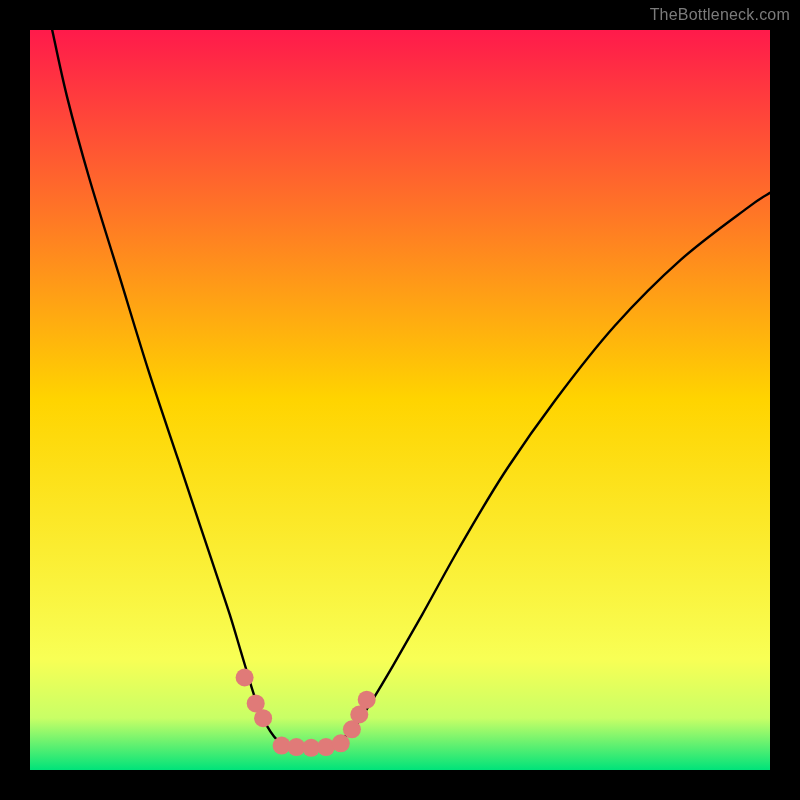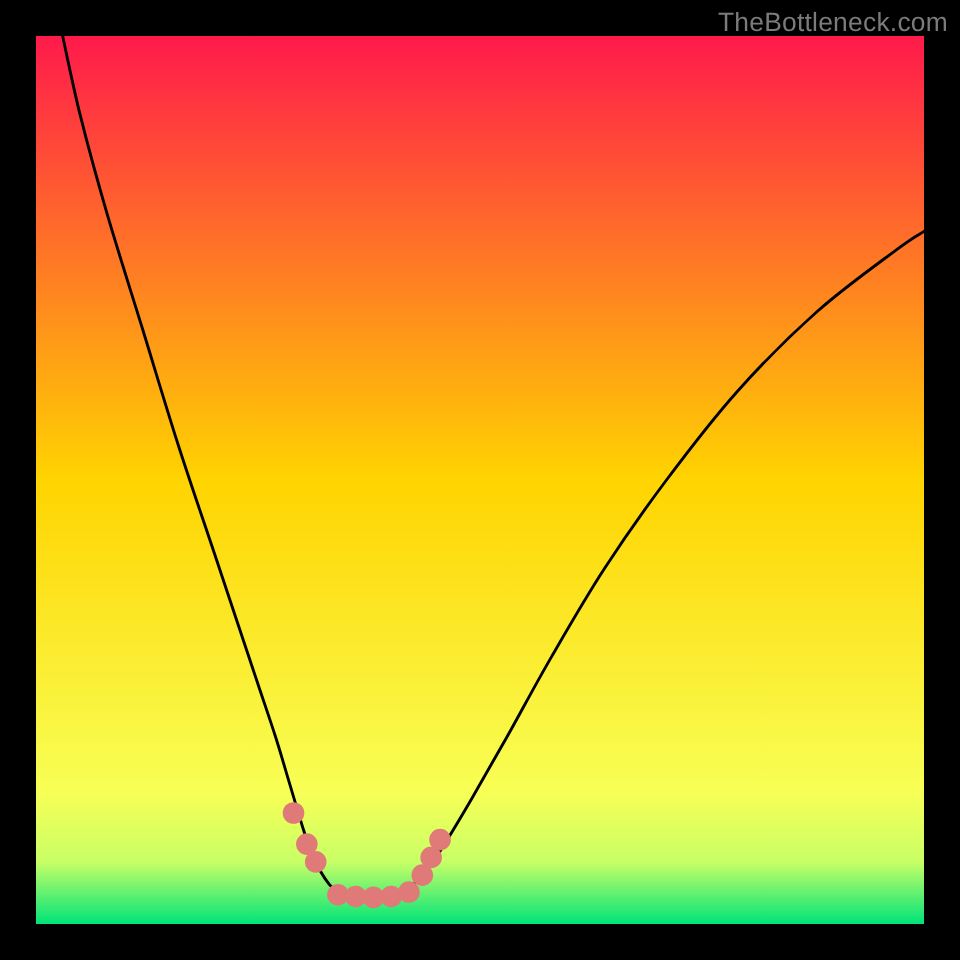--- a/index.html
+++ b/index.html
@@ -16,21 +16,21 @@
     top: 30px;
     width: 740px;
     height: 740px;
     background: #000;
   }
   .watermark {
     position: absolute;
     top: 6px;
     right: 10px;
     font-family: Arial, Helvetica, sans-serif;
-    font-size: 22px;
+    font-size: 16px;
     color: #7b7b7b;
     letter-spacing: 0.2px;
     z-index: 10;
     user-select: none;
   }
   svg { display: block; }
 </style>
 </head>
 <body>
 

